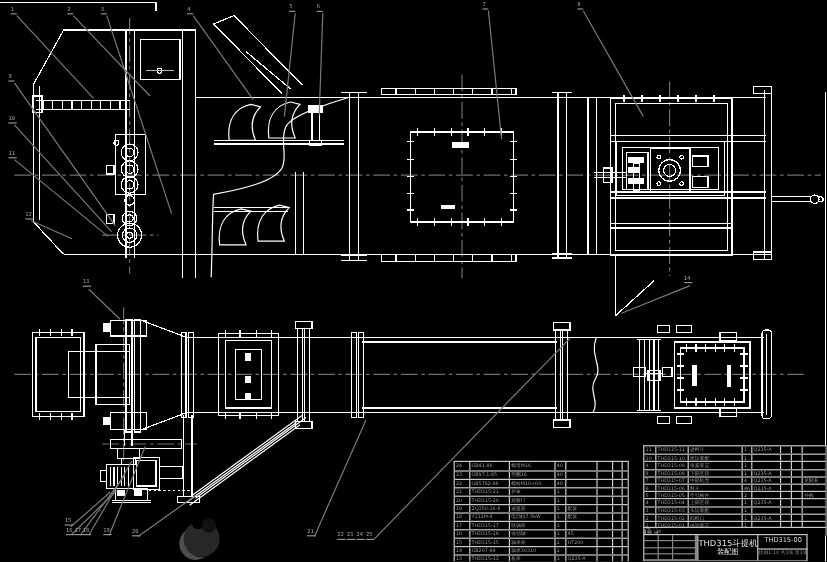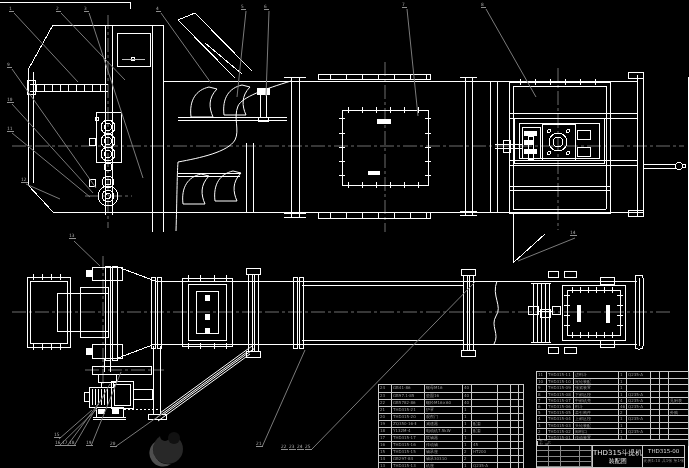--- a/index.html
+++ b/index.html
@@ -15,21 +15,21 @@
   .bom .td{border-left:1px solid #c9c9c9;box-sizing:border-box;overflow:hidden;
            font-size:4px;line-height:6px;color:#9b9b9b;white-space:nowrap;padding:0 0 0 1px;}
   .bom .td:first-child{border-left:none;}
   #bom-left{left:378px;top:384px;width:146px;height:85px;}
   #bom-left .tr{grid-template-columns:12px 33px 38px 9px 26px 13px 8px 1fr;height:7px;}
   #bom-right{left:536px;top:371px;width:153px;height:75px;border-bottom:none;}
   #bom-right .tr{grid-template-columns:9px 27px 45px 8px 24px 9px 9px 1fr;height:6.2px;}
   #bom-right-header .tr{height:6.8px;}
   #bom-right-header .td{font-size:4.5px;letter-spacing:1px;color:#a8a8a8;}
   
-  #title-block{position:absolute;left:536px;top:445px;width:149px;height:23px;
+  #title-block{position:absolute;left:536px;top:445px;width:137px;height:23px;
                border:1px solid #c9c9c9;box-sizing:border-box;display:flex;background:#000;}
   #rev-grid{width:63px;border-right:1px solid #c9c9c9;box-sizing:border-box;
             display:grid;grid-template-rows:1fr 1fr 1fr 1fr;grid-template-columns:12px 12px 19px 1fr;}
   #rev-grid div{border-right:1px solid #888;border-bottom:1px solid #888;box-sizing:border-box;}
   #title-cell{width:56px;border-right:1px solid #c9c9c9;box-sizing:border-box;text-align:center;
               color:#e6e6e6;display:flex;flex-direction:column;justify-content:center;}
   #title-line1{font-size:7px;line-height:8px;white-space:nowrap;}
   #title-line2{font-size:6px;line-height:7px;}
   #num-cell{flex:1;display:flex;flex-direction:column;}
   #drawing-number{font-size:5.5px;line-height:11px;color:#dcdcdc;text-align:center;

